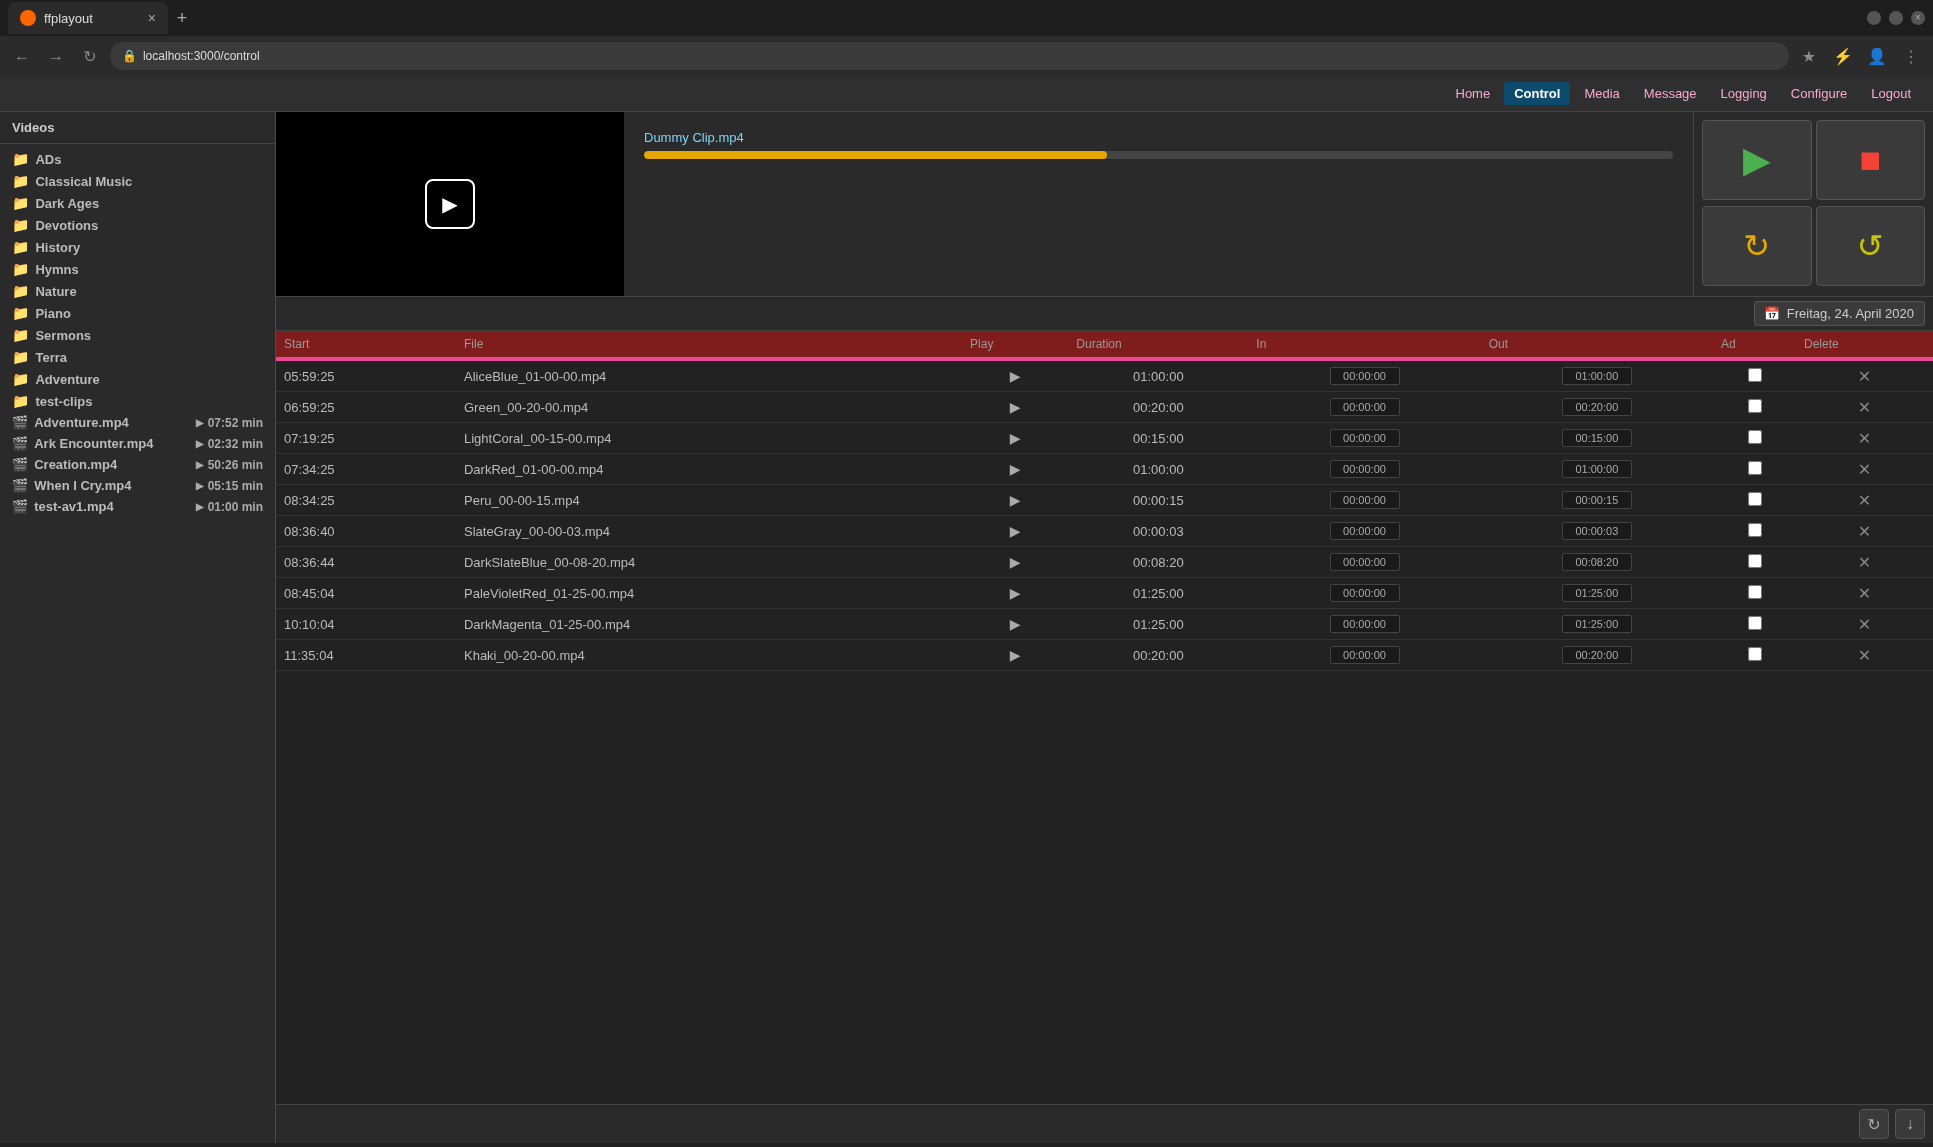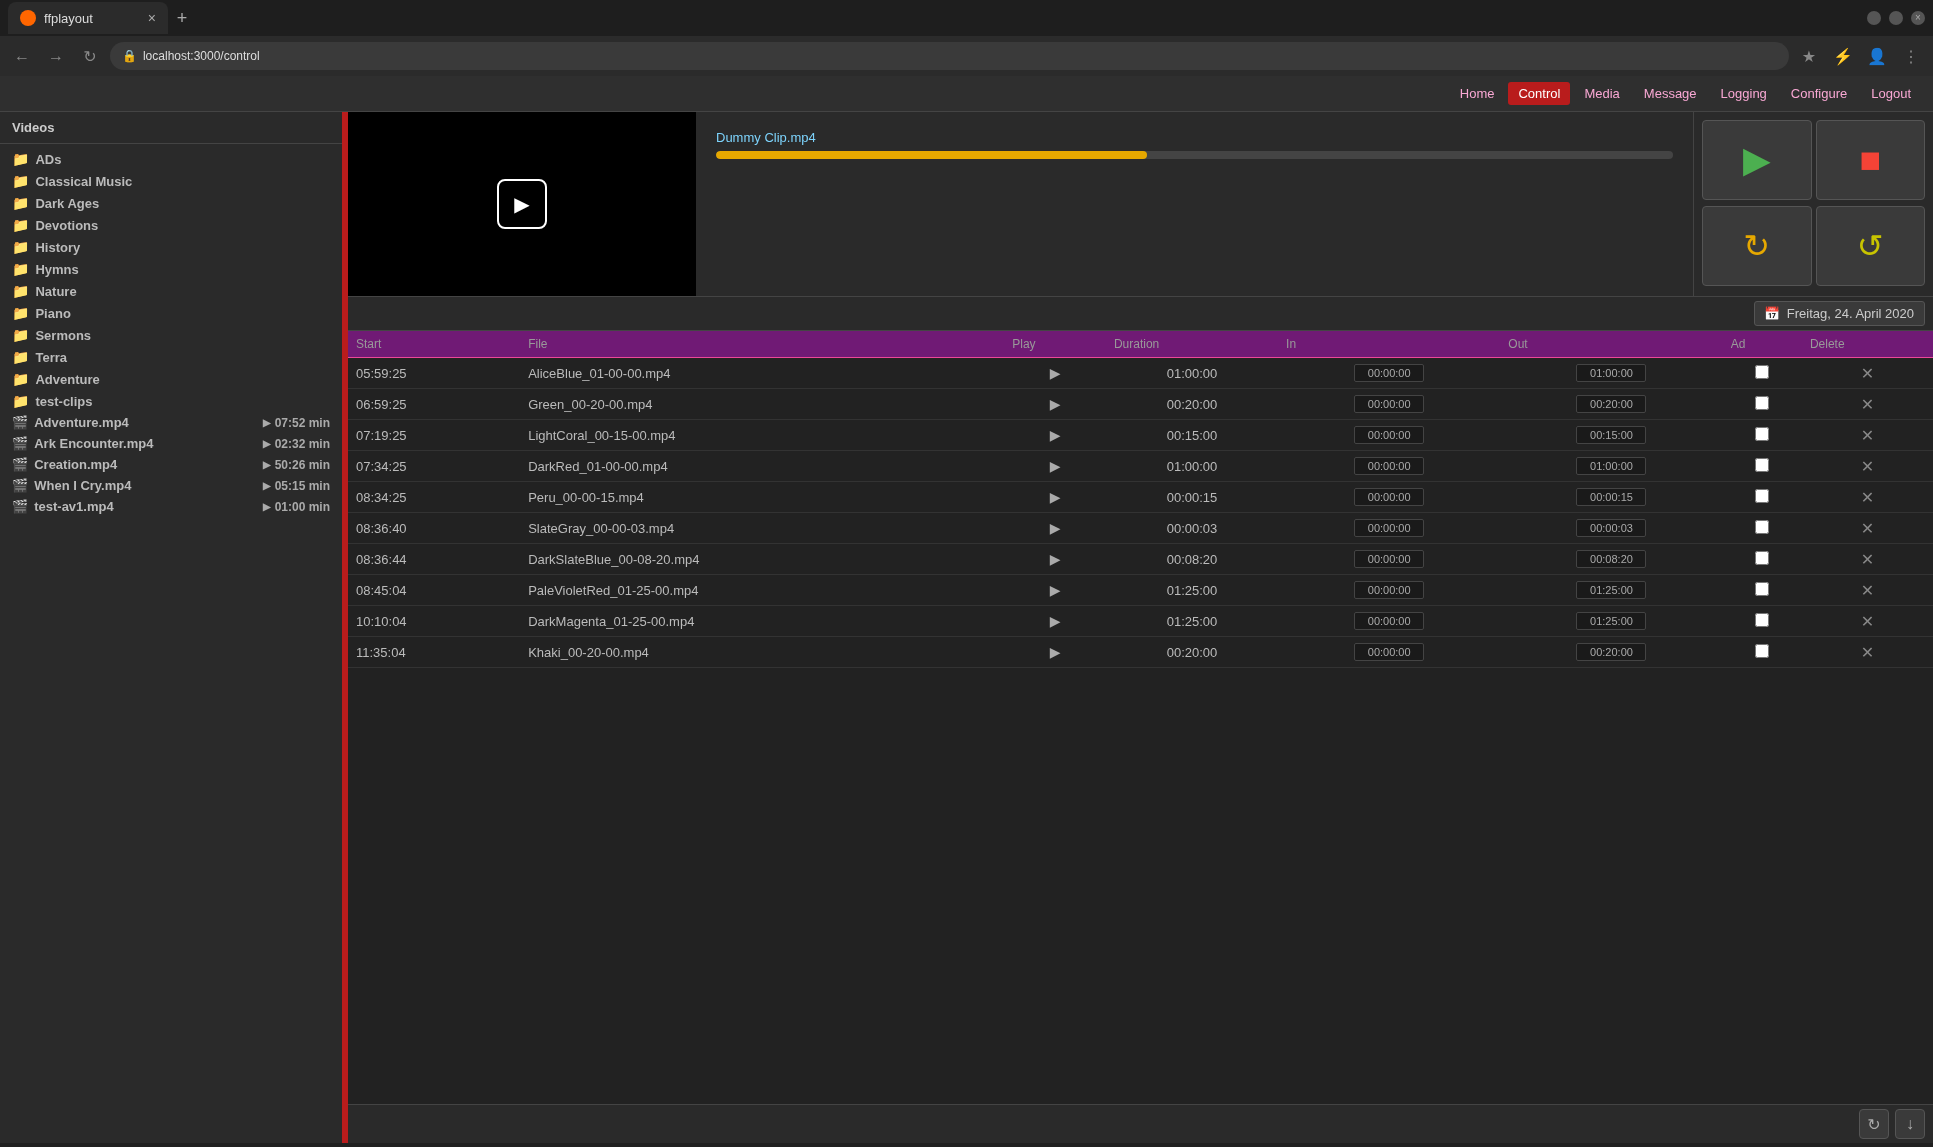--- a/index.html
+++ b/index.html
@@ -117,33 +117,33 @@
       gap: 4px;
       border-bottom: 1px solid #444;
     }
     .nav-link {
       padding: 4px 10px;
       color: #f9a8d4;
       font-size: 13px;
       cursor: pointer;
       border-radius: 3px;
     }
-    .nav-link.active { background: #b91c1c; color: #fff; }
+    .nav-link.active { background: #0c4a6e; color: #fff; font-weight: bold; }
 
     
     .app-body {
       display: flex;
       height: calc(100vh - 76px - 40px);
     }
 
     
     .sidebar {
-      width: 348px;
+      width: 276px;
       background: #2a2a2a;
-      border-right: 6px solid #b91c1c;
+      border-right: 1px solid #b91c1c;
       display: flex;
       flex-direction: column;
     }
     .sidebar-header {
       padding: 8px 12px;
       font-weight: bold;
       color: #ccc;
       border-bottom: 1px solid #444;
       font-size: 13px;
     }
@@ -305,22 +305,22 @@
 
     .playlist-table {
       flex: 1;
       overflow-y: auto;
     }
     table {
       width: 100%;
       border-collapse: collapse;
     }
     thead tr {
-      background: #701a75;
-      border-bottom: 1px solid #ec4899;
+      background: #7f1d1d;
+      border-bottom: 4px solid #ec4899;
     }
     thead th {
       padding: 6px 8px;
       text-align: left;
       font-size: 12px;
       color: #999;
       font-weight: normal;
     }
     tbody tr {
       border-bottom: 1px solid #333;

